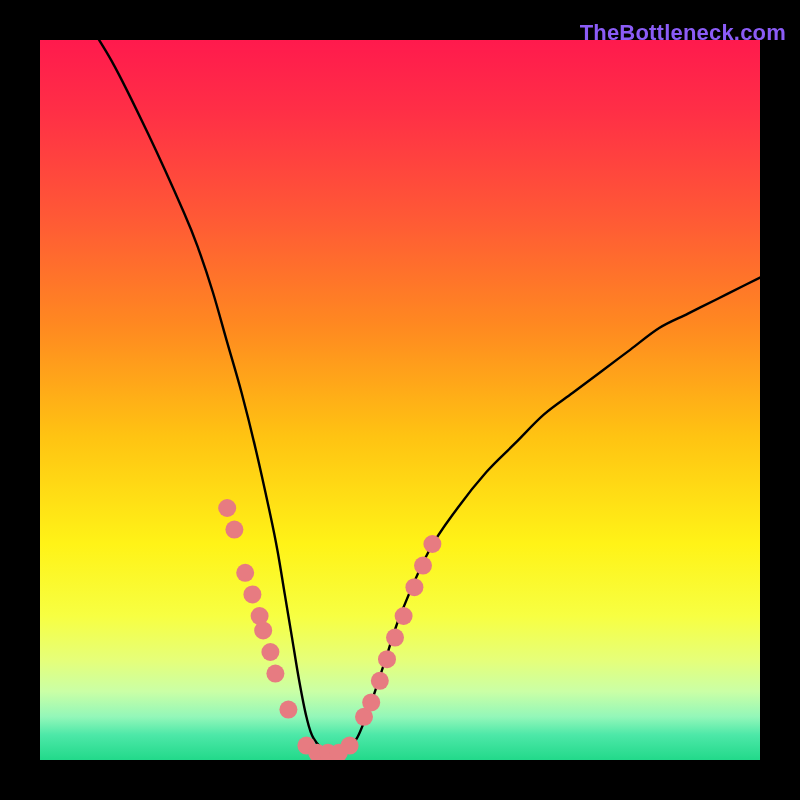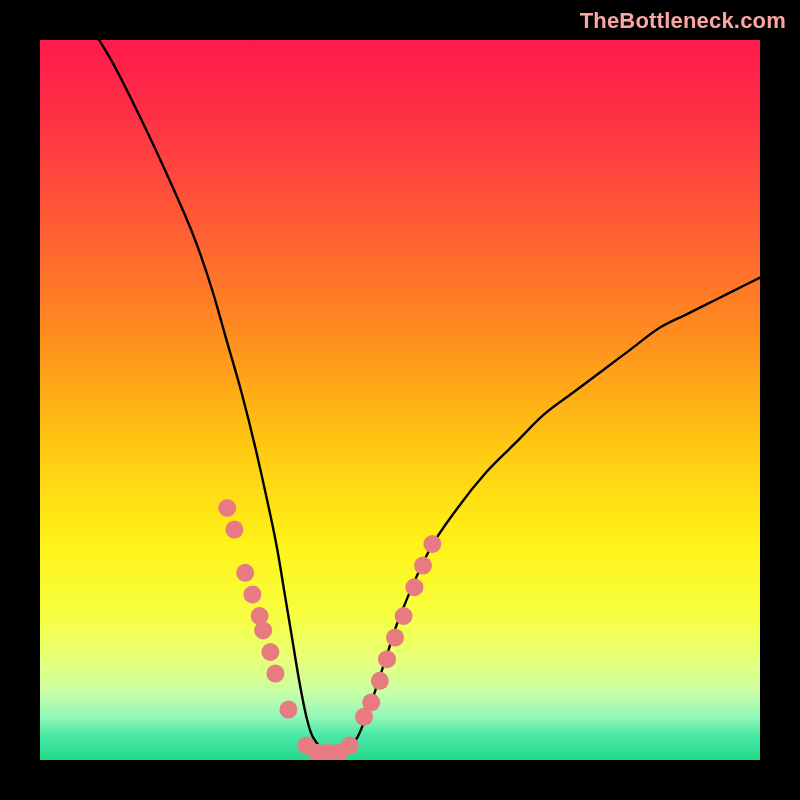--- a/index.html
+++ b/index.html
@@ -35,26 +35,26 @@
   }
   svg.curve {
     position: absolute;
     left: 0;
     top: 0;
     width: 100%;
     height: 100%;
   }
   .watermark {
     position: absolute;
-    top: 8px;
+    top: 20px;
     right: 14px;
     font-family: Arial, Helvetica, sans-serif;
     font-size: 22px;
     font-weight: 600;
-    color: #fca5a5;
+    color: #8b5cf6;
     letter-spacing: 0.2px;
   }
 </style>
 </head>
 <body>
 
 <div class="frame">
 
   <div class="plot">
 

